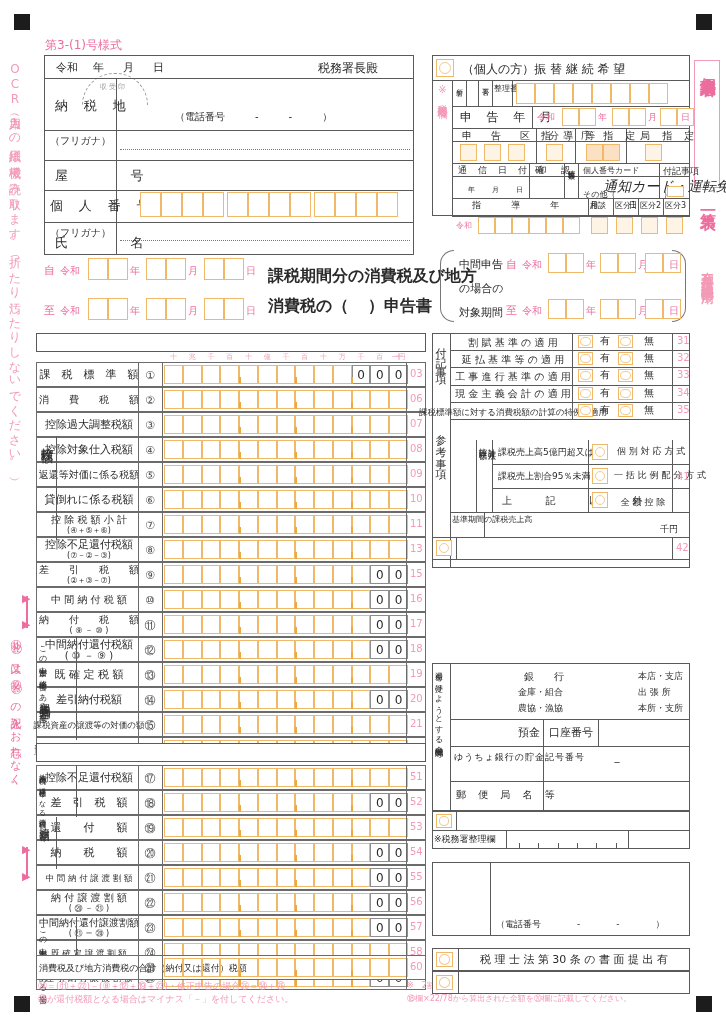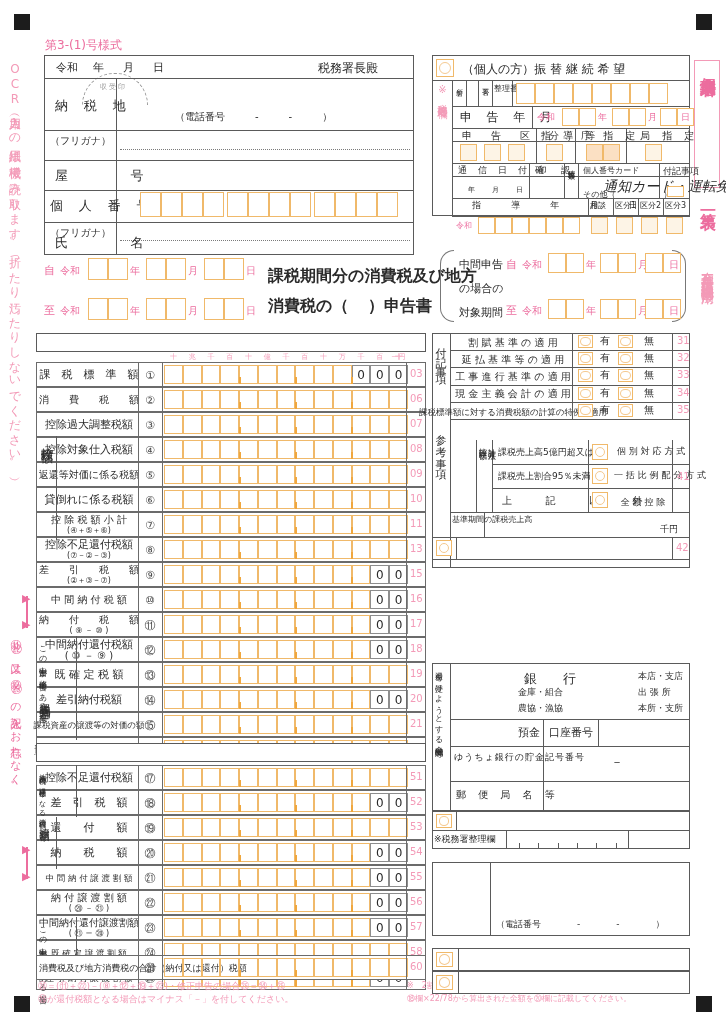--- a/index.html
+++ b/index.html
@@ -1091,21 +1091,21 @@
   <div class="abs" style="left:456px;top:537px;width:1px;height:22px;background:#5a5a5a;"></div>
   <div class="abs" style="left:672px;top:537px;width:1px;height:22px;background:#5a5a5a;"></div>
   <div class="abs" style="left:432px;top:559px;width:258px;height:1px;background:#5a5a5a;"></div>
   <div class="circ" style="left:436px;top:540px;width:16px;height:16px;"></div>
   <div class="lbl pink" style="left:676px;top:543px;font-size:10px;">42</div>
 
   <div class="bx" style="left:432px;top:663px;width:258px;height:148px;"></div>
   <div class="abs" style="left:450px;top:663px;width:1px;height:148px;background:#5a5a5a;"></div>
   <div class="vt blk" style="left:434px;top:666px;font-size:8px;line-height:9px;">還付を受けようとする金融機関等</div>
 
-  <div class="lbl blk" style="left:524px;top:672px;font-size:13px;">銀　　行</div>
+  <div class="lbl blk" style="left:524px;top:672px;font-size:10px;">銀　　行</div>
   <div class="lbl blk" style="left:518px;top:688px;font-size:9px;">金庫・組合</div>
   <div class="lbl blk" style="left:518px;top:704px;font-size:9px;">農協・漁協</div>
   <div class="lbl blk" style="left:638px;top:672px;font-size:9px;">本店・支店</div>
   <div class="lbl blk" style="left:638px;top:688px;font-size:9px;">出 張 所</div>
   <div class="lbl blk" style="left:638px;top:704px;font-size:9px;">本所・支所</div>
 
   <div class="abs" style="left:450px;top:719px;width:240px;height:1px;background:#5a5a5a;"></div>
   <div class="abs" style="left:450px;top:746px;width:240px;height:1px;background:#5a5a5a;"></div>
   <div class="abs" style="left:450px;top:781px;width:240px;height:1px;background:#5a5a5a;"></div>
   <div class="abs" style="left:543px;top:719px;width:1px;height:27px;background:#5a5a5a;"></div>
@@ -1136,18 +1136,19 @@
     <span style="width:1px;height:5px;background:#5a5a5a;display:block;"></span>
   </div>
 
   <div class="bx" style="left:432px;top:862px;width:258px;height:74px;"></div>
   <div class="abs" style="left:490px;top:862px;width:1px;height:74px;background:#5a5a5a;"></div>
   <div class="lbl blk" style="left:496px;top:920px;font-size:9px;">（電話番号　　　　-　　　　-　　　　）</div>
 
   <div class="bx" style="left:432px;top:948px;width:258px;height:23px;"></div>
   <div class="abs" style="left:458px;top:948px;width:1px;height:23px;background:#5a5a5a;"></div>
   <div class="circ" style="left:436px;top:952px;width:17px;height:15px;"></div>
+  <div class="lbl blk ctr" style="left:460px;top:948px;width:228px;height:23px;font-size:11px;">税 理 士 法 第 30 条 の 書 面 提 出 有</div>
 
   <div class="bx" style="left:432px;top:971px;width:258px;height:23px;"></div>
   <div class="abs" style="left:458px;top:971px;width:1px;height:23px;background:#5a5a5a;"></div>
   <div class="circ" style="left:436px;top:975px;width:17px;height:15px;"></div>
 
 </div>
 
 </body></html>

